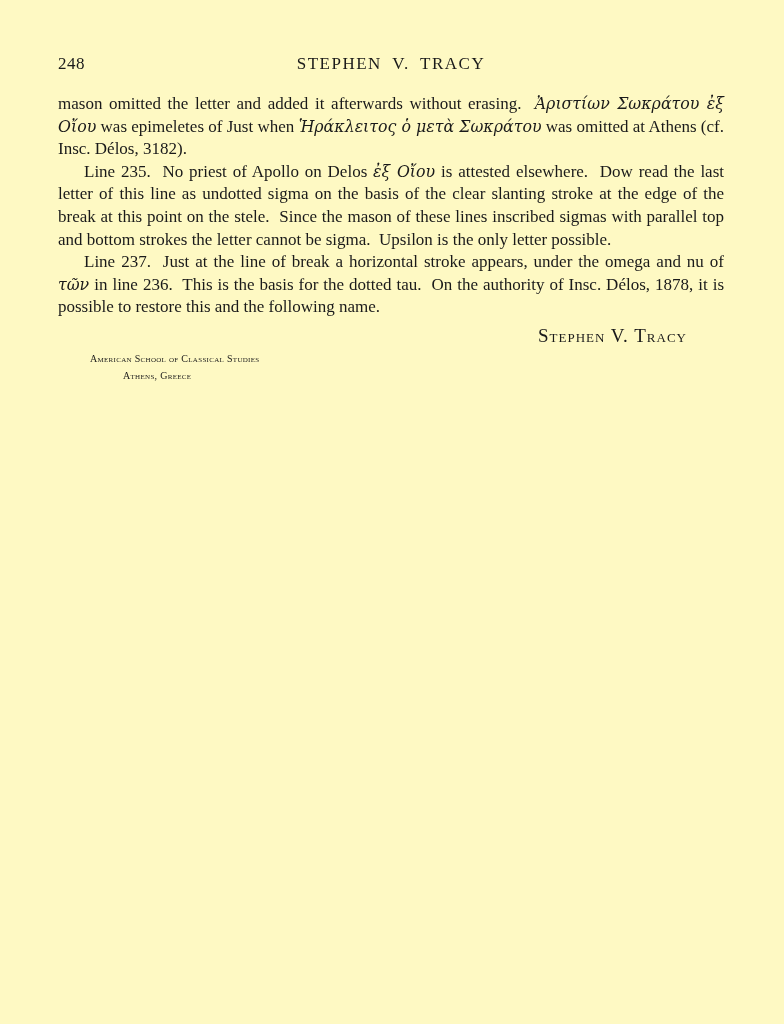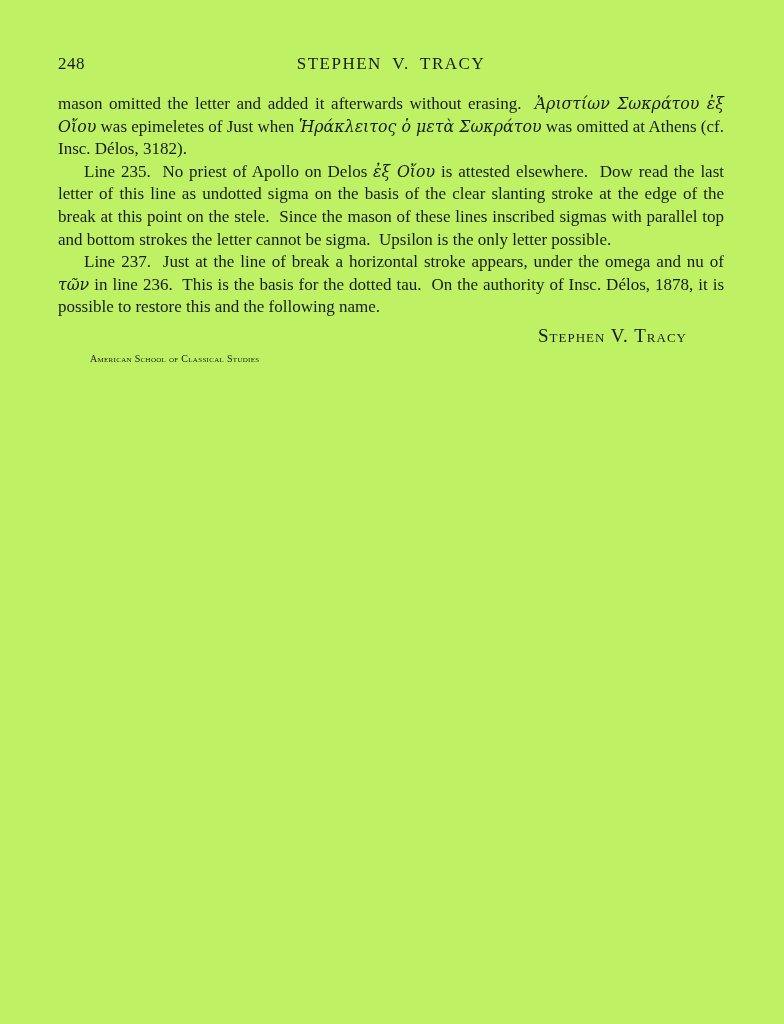--- a/index.html
+++ b/index.html
@@ -4,21 +4,21 @@
 <style>
   html, body {
     margin: 0;
     padding: 0;
     background: #ffffff;
   }
   .sheet {
     position: relative;
     width: 784px;
     height: 1024px;
-    background: #bef264;
+    background: #fef9c3;
     color: #1a1a1a;
     font-family: "Liberation Serif", "DejaVu Serif", serif;
     overflow: hidden;
   }
   .running-header {
     position: absolute;
     top: 54px;
     left: 58px;
     width: 666px;
     font-size: 17px;
@@ -97,17 +97,18 @@
     <p class="para"><span>mason omitted the letter and added it afterwards without erasing.&nbsp; </span><span class="greek">Ἀριστίων Σωκράτου ἐξ Οἴου</span><span> was epimeletes of Just when </span><span class="greek">Ἡράκλειτος ὁ μετὰ Σωκράτου</span><span> was omitted at Athens (cf. </span><span class="lat-italic">Insc. Délos</span><span>, 3182).</span></p>
 
     <p class="para indent"><span>Line 235.&nbsp; No priest of Apollo on Delos </span><span class="greek">ἐξ Οἴου</span><span> is attested elsewhere.&nbsp; Dow read the last letter of this line as undotted sigma on the basis of the clear slanting stroke at the edge of the break at this point on the stele.&nbsp; Since the mason of these lines inscribed sigmas with parallel top and bottom strokes the letter cannot be sigma.&nbsp; Upsilon is the only letter possible.</span></p>
 
     <p class="para indent"><span>Line 237.&nbsp; Just at the line of break a horizontal stroke appears, under the omega and nu of </span><span class="greek">τῶν</span><span> in line 236.&nbsp; This is the basis for the dotted tau.&nbsp; On the authority of </span><span class="lat-italic">Insc. Délos</span><span>, 1878, it is possible to restore this and the following name.</span></p>
 
     <div class="signature">Stephen V. Tracy</div>
 
     <div class="affiliation">
       <div class="affil-line1">American School of Classical Studies</div>
+      <div class="affil-line2">Athens, Greece</div>
     </div>
 
   </main>
 
 </div>
 
 </body></html>

